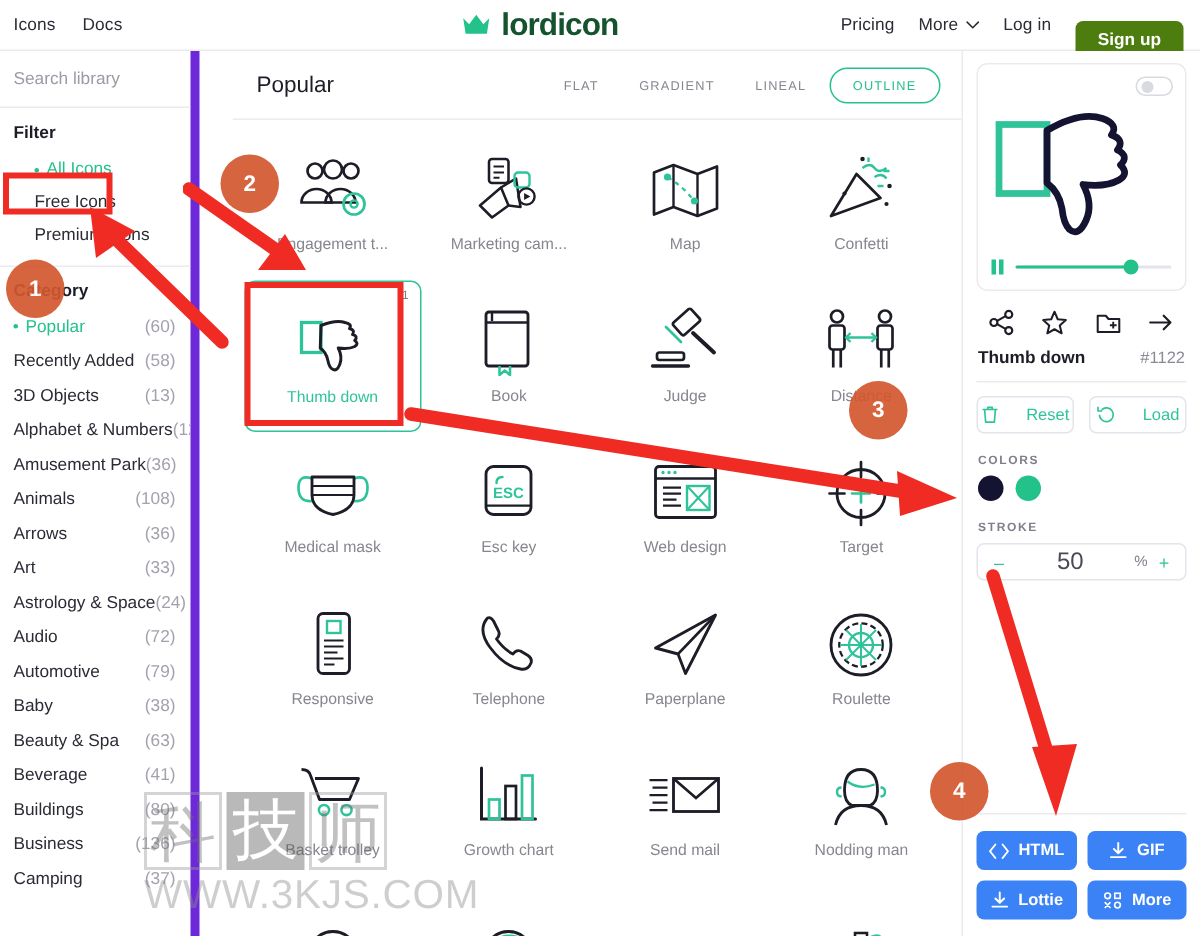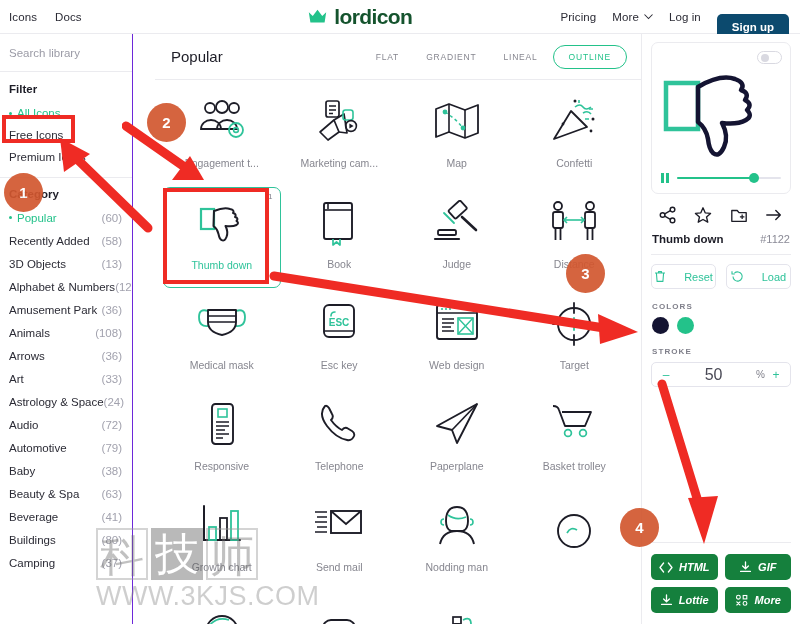--- a/index.html
+++ b/index.html
@@ -21,41 +21,41 @@
   .topbar-left { display: flex; align-items: center; gap: 18px; padding-left: 9px; width: 160px; }
   .toplink { font-size: 11.5px; color: #2b2b35; letter-spacing: .1px; }
   .brand-wrap { flex: 1; display: flex; align-items: center; justify-content: center; gap: 7px; }
   .crown { width: 19px; height: 15px; display: block; }
   .brandname { font-size: 21px; font-weight: 700; letter-spacing: -.6px; color: #14532d; }
   .topbar-right { display: flex; align-items: center; gap: 16px; padding-right: 11px; }
   .topbar-right .toplink { font-size: 11.5px; }
   .more-wrap { display: flex; align-items: center; gap: 5px; }
   .chev { width: 9px; height: 6px; display: block; }
   .signup {
-    background: #0c4a6e; color: #fff; font-size: 11.5px; font-weight: 700;
+    background: #4d7c0f; color: #fff; font-size: 11.5px; font-weight: 700;
     border: none; border-radius: 5px; padding: 7px 15px; cursor: pointer; margin-top: 21px;
   }
 
   
   .sidebar {
     position: absolute; top: 34px; left: 0; width: 133px; height: 590px;
-    background: #fff; border-right: 1px solid #6d28d9; overflow: hidden;
+    background: #fff; border-right: 6px solid #6d28d9; overflow: hidden;
   }
   .searchrow {
     height: 38px; display: flex; align-items: center; padding: 0 10px 0 9px;
     border-bottom: 1px solid #ebebef;
   }
   .searchrow input {
     flex: 1; border: none; outline: none; font-size: 11.5px;
     color: #8a8a96; font-family: "Liberation Sans", sans-serif; background: transparent;
   }
   .searchrow input::placeholder { color: #9b9ba6; }
   .mag { width: 13px; height: 13px; }
   .filter-h { font-size: 11.5px; font-weight: 700; padding: 11px 9px 7px 9px; color: #1d1d27; }
-  .type-list { padding-bottom: 4px; }
+  .type-list { padding-bottom: 4px; margin-left: 14px; }
   .type-item {
     font-size: 11.5px; color: #2b2b35; padding: 5px 9px; display: flex; align-items: center; gap: 5px;
     cursor: pointer; white-space: nowrap;
   }
   .type-item.active { color: #23c28a; }
   .dot { width: 3px; height: 3px; border-radius: 50%; background: #23c28a; display: inline-block; }
   .sep { height: 1px; background: #ebebef; margin: 5px 0 0 0; }
   .cat-h { font-size: 11.5px; font-weight: 700; padding: 10px 9px 6px 9px; color: #1d1d27; }
   .cat-item {
     display: flex; align-items: center; font-size: 11.5px; color: #2b2b35;
@@ -81,21 +81,21 @@
     border-radius: 13px; border: 1px solid transparent; cursor: pointer;
   }
   .stab.active { color: #23c28a; border-color: #23c28a; padding: 6px 15px; }
   .grid { display: grid; grid-template-columns: repeat(4, 1fr); padding: 6px 8px 0 8px; }
   .cell {
     height: 101px; display: flex; flex-direction: column; align-items: center;
     justify-content: flex-start; padding-top: 13px; cursor: pointer; border-radius: 7px;
     position: relative;
   }
   .cell.selected { border: 1px solid #2fc39a; }
-  .cell .glyph { height: 56px; display: flex; align-items: flex-start; justify-content: center; }
+  .cell .glyph { height: 56px; display: flex; align-items: center; justify-content: center; }
   .cell .caption {
     font-size: 10.5px; color: #86868f; margin-top: 2px; max-width: 104px;
     overflow: hidden; text-overflow: ellipsis; white-space: nowrap; text-align: center;
   }
   .cell.selected .caption { color: #2fc39a; }
   .cell .corner-num { position: absolute; top: 4px; right: 7px; font-size: 8px; color: #7f7f8a; }
 
   
   .rightpanel {
     position: absolute; top: 34px; left: 642px; width: 158px; height: 590px;
@@ -142,22 +142,22 @@
   .minus, .plus { color: #2fc39a; font-size: 12px; cursor: pointer; width: 10px; text-align: center; }
   .stroke-val { flex: 1; text-align: center; font-size: 16px; color: #4a4a56; }
   .pct { font-size: 10px; color: #7f7f8a; margin-right: 6px; }
   .exports {
     position: absolute; left: 9px; bottom: 11px; width: 140px;
     display: grid; grid-template-columns: 1fr 1fr; gap: 7px;
     border-top: 1px solid #ebebef; padding-top: 11px;
   }
   .exp-btn {
     display: flex; align-items: center; justify-content: center; gap: 6px;
-    background: #15803d; color: #fff; border: none; border-radius: 5px; height: 26px;
-    font-size: 11px; font-weight: 700; cursor: pointer; font-style: italic;
+    background: #3b82f6; color: #fff; border: none; border-radius: 5px; height: 26px;
+    font-size: 11px; font-weight: 700; cursor: pointer;
   }
 
   
   .anno { position: absolute; pointer-events: none; }
   .badge {
     position: absolute; border-radius: 50%; background: #d2572f; color: #fff;
     display: flex; align-items: center; justify-content: center;
     font-size: 15px; font-weight: 700; opacity: .92; pointer-events: none;
   }
   .hl-box { position: absolute; border: 4px solid #ef2b24; pointer-events: none; }
@@ -319,20 +319,26 @@
         <span class="cat-count">(41)</span>
       </div>
       <div class="cat-item">
         <span class="cat-label">
             <span>Buildings</span>
           </span>
         <span class="cat-count">(80)</span>
       </div>
       <div class="cat-item">
         <span class="cat-label">
+            <span>Business</span>
+          </span>
+        <span class="cat-count">(136)</span>
+      </div>
+      <div class="cat-item">
+        <span class="cat-label">
             <span>Camping</span>
           </span>
         <span class="cat-count">(37)</span>
       </div>
     </div>
   </div>
 
   <div class="main">
     <div class="main-head">
       <div class="main-title">Popular</div>
@@ -531,20 +537,31 @@
       <div class="cell">
         <div class="glyph">
           <svg width="48" height="44" viewBox="0 0 48 44">
             <path d="M44 2 L4 24 L19 28 L24 41 Z" fill="none" stroke="#1d1d27" stroke-width="1.9" stroke-linejoin="round"></path>
             <path d="M44 2 L19 28" fill="none" stroke="#1d1d27" stroke-width="1.7"></path>
           </svg>
         </div>
         <div class="caption">Paperplane</div>
       </div>
 
+      <div class="cell">
+        <div class="glyph">
+          <svg width="46" height="46" viewBox="0 0 46 46">
+            <circle cx="23" cy="23" r="20" fill="none" stroke="#1d1d27" stroke-width="1.9"></circle>
+            <circle cx="23" cy="23" r="14.5" fill="none" stroke="#1d1d27" stroke-width="1.5" stroke-dasharray="4 2.2"></circle>
+            <circle cx="23" cy="23" r="8" fill="none" stroke="#2fc39a" stroke-width="1.6"></circle>
+            <path d="M23 9 v28 M9 23 h28 M13 13 L33 33 M33 13 L13 33" stroke="#2fc39a" stroke-width="1.3"></path>
+          </svg>
+        </div>
+        <div class="caption">Roulette</div>
+      </div>
 
       <div class="cell">
         <div class="glyph">
           <svg width="50" height="44" viewBox="0 0 50 44">
             <path d="M4 4 q5 0 6 4 L16 24 h20 L42 10 H13" fill="none" stroke="#1d1d27" stroke-width="1.9" stroke-linejoin="round"></path>
             <circle cx="19" cy="31" r="3.4" fill="none" stroke="#2fc39a" stroke-width="1.7"></circle>
             <circle cx="34" cy="31" r="3.4" fill="none" stroke="#2fc39a" stroke-width="1.7"></circle>
           </svg>
         </div>
         <div class="caption">Basket trolley</div>

